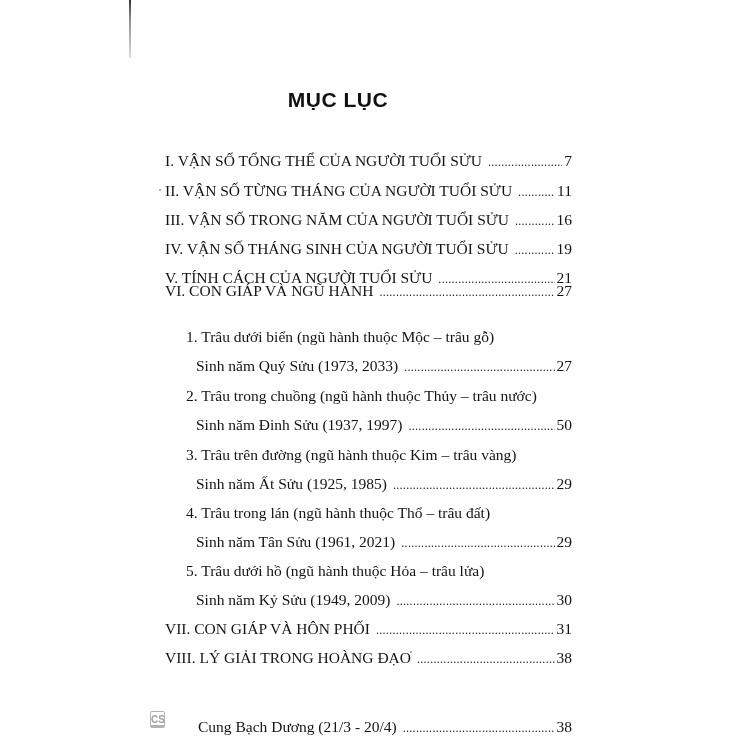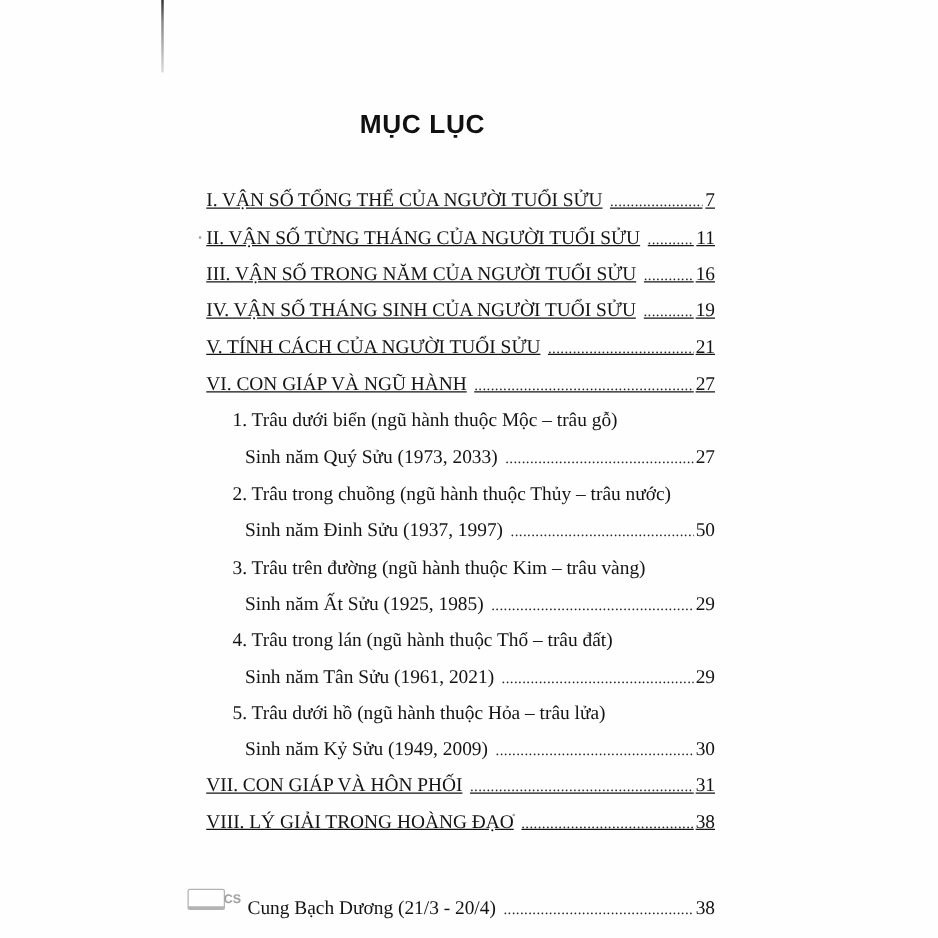--- a/index.html
+++ b/index.html
@@ -50,21 +50,21 @@
     .toc-row {
       position: absolute;
       right: 178px;
       display: flex;
       align-items: baseline;
       font-size: 15.5px;
       line-height: 20px;
       white-space: nowrap;
       color: #141414;
     }
-    .toc-row.level-0 { left: 165px; text-decoration: underline; }
+    .toc-row.level-0 { left: 165px; }
     .toc-row.level-1 { left: 186px; }
     .toc-row.level-2 { left: 196px; }
     .toc-row.level-3 { left: 198px; margin-top: 40px; }
     .toc-row .label {
       flex: 0 0 auto;
     }
     .toc-row .leader {
       flex: 1 1 auto;
       overflow: hidden;
       margin: 0 2px 0 6px;
@@ -96,21 +96,20 @@
       height: 17px;
       border: 1.5px solid #b3b3b3;
       border-bottom-width: 3px;
       border-radius: 2px;
       font-size: 10px;
       font-weight: bold;
       line-height: 15px;
       text-align: center;
       color: #a0a0a0;
       box-sizing: border-box;
-      padding-left: 28px;
     }
     .speck {
       position: absolute;
       width: 2px; height: 2px;
       background: #999;
       border-radius: 50%;
     }
   </style>
 </head>
 <body>
@@ -139,21 +138,21 @@
     <div class="toc-row level-0" style="top:239px">
       <span class="label">IV. VẬN SỐ THÁNG SINH CỦA NGƯỜI TUỔI SỬU</span>
       <span class="leader"></span>
       <span class="page-num">19</span>
     </div>
     <div class="toc-row level-0" style="top:268px">
       <span class="label">V. TÍNH CÁCH CỦA NGƯỜI TUỔI SỬU</span>
       <span class="leader"></span>
       <span class="page-num">21</span>
     </div>
-    <div class="toc-row level-0" style="top:298px">
+    <div class="toc-row level-0" style="top:281px">
       <span class="label">VI. CON GIÁP VÀ NGŨ HÀNH</span>
       <span class="leader"></span>
       <span class="page-num">27</span>
     </div>
     <div class="toc-row level-1 no-page" style="top:327px">
       <span class="label">1. Trâu dưới biển (ngũ hành thuộc Mộc – trâu gỗ)</span>
 
     </div>
     <div class="toc-row level-2" style="top:356px">
       <span class="label">Sinh năm Quý Sửu (1973, 2033)</span>

